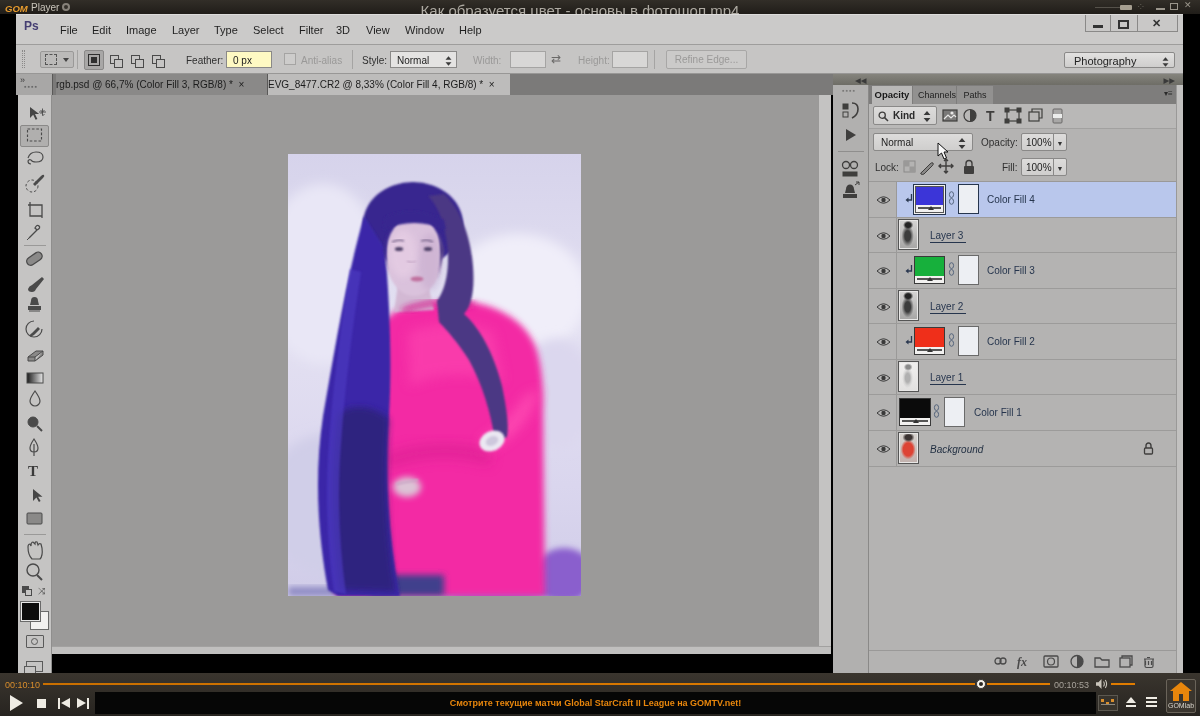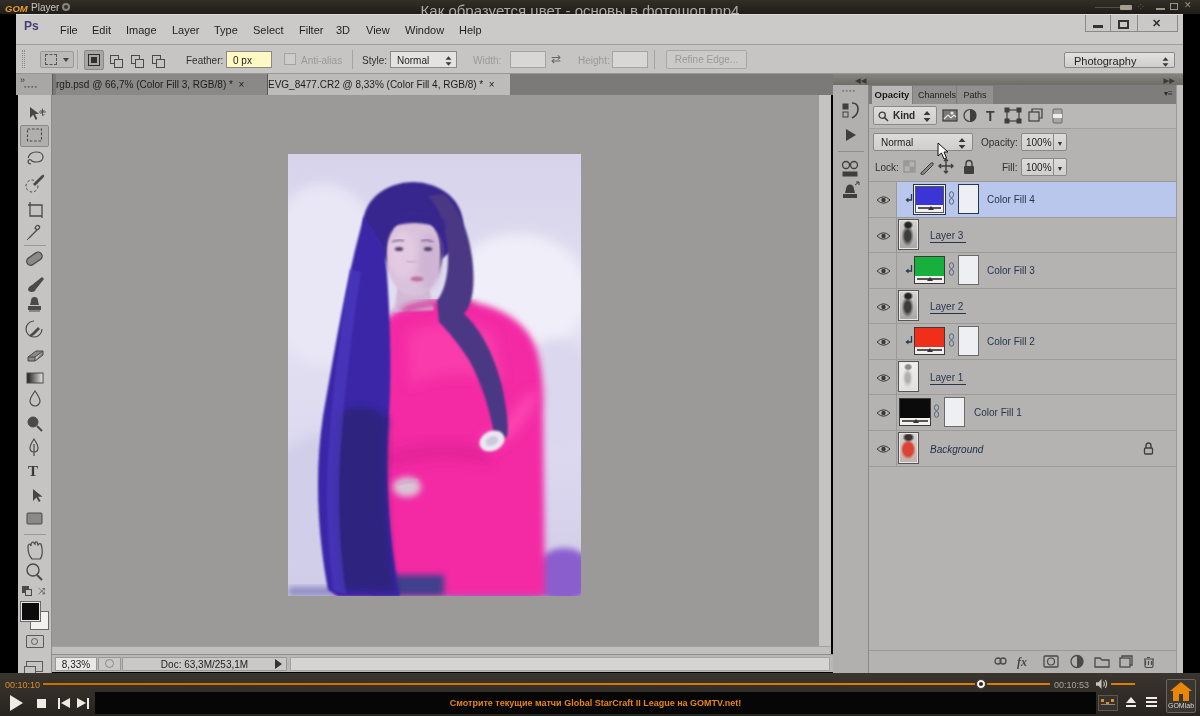--- a/index.html
+++ b/index.html
@@ -266,28 +266,20 @@
   <path d="M119,107 q5,3 9,0" stroke="#c3a4c4" stroke-width="1.5" fill="none" filter="url(#b1)"></path>
   <ellipse cx="129" cy="125" rx="6.5" ry="2.6" fill="#c06f9e" filter="url(#b1)"></ellipse>
 
   <ellipse cx="204" cy="287" rx="13" ry="10" fill="#ebe8f2" filter="url(#b1)" transform="rotate(-25 204 287)"></ellipse>
   <ellipse cx="204" cy="287" rx="6.5" ry="4.5" fill="#cec8dd" filter="url(#b1)" transform="rotate(-25 204 287)"></ellipse>
   <ellipse cx="119" cy="333" rx="14" ry="10" fill="#dcc3d5" filter="url(#b3)"></ellipse>
   <path d="M108,330 l22,-4" stroke="#c9aac6" stroke-width="2" filter="url(#b1)"></path>
 </svg>
 <div id="vscroll" class="a"></div>
 <div id="hscroll" class="a"></div>
-<div id="statusbar" class="a">
-  <div class="a" style="left:3px;top:2px;width:42px;height:14px;background:#e9e8e7;border:1px solid #9a9998;text-align:center;line-height:14px">8,33%</div>
-  <div class="a" style="left:46px;top:2px;width:23px;height:14px;background:#c9c8c7;border:1px solid #9a9998"></div>
-  <div class="a" style="left:53px;top:4px;width:9px;height:9px;border:1px solid #8a8988;border-radius:50%"></div>
-  <div class="a" style="left:70px;top:2px;width:165px;height:14px;background:#c9c8c7;border:1px solid #9a9998;text-align:center;line-height:14px">Doc: 63,3M/253,1M</div>
-  <div class="a" style="left:223px;top:4px;width:0;height:0;border-top:5px solid transparent;border-bottom:5px solid transparent;border-left:7px solid #333"></div>
-  <div class="a" style="left:238px;top:2px;width:540px;height:14px;background:#d5d4d3;border:1px solid #a5a4a3"></div>
-</div>
 <div id="pstrip" class="a">
   <span style="position:absolute;left:22px;top:1.5px;font-size:7.5px;color:#3a3a3a">◀◀</span>
   <span style="position:absolute;right:8px;top:1.5px;font-size:7.5px;color:#3a3a3a">▶▶</span>
 </div>
 <div id="dock" class="a">
   <div class="a" style="left:9px;top:2px;font-size:7px;color:#7a7978;letter-spacing:1px">▪▪▪▪</div>
   <svg class="a" style="left:0;top:0" width="36" height="240" viewBox="0 0 36 240" fill="none" stroke="#3f3e3d">
 
     <rect x="10" y="19" width="5" height="5" fill="#3f3e3d"></rect>
     <rect x="10" y="27" width="5" height="5" stroke-width="1"></rect>

